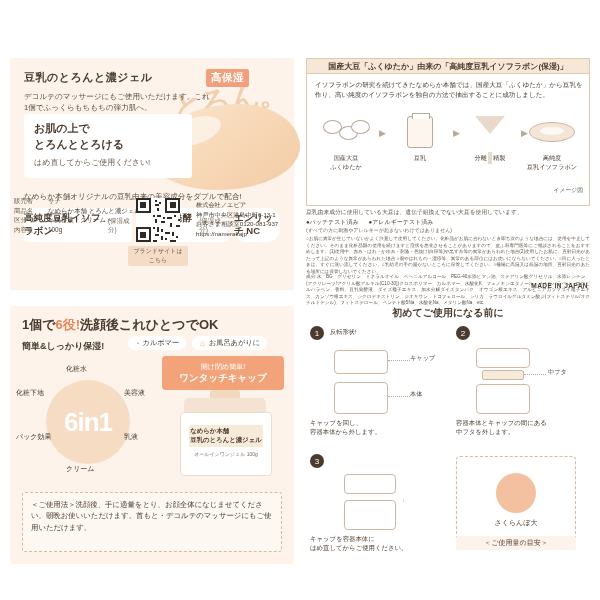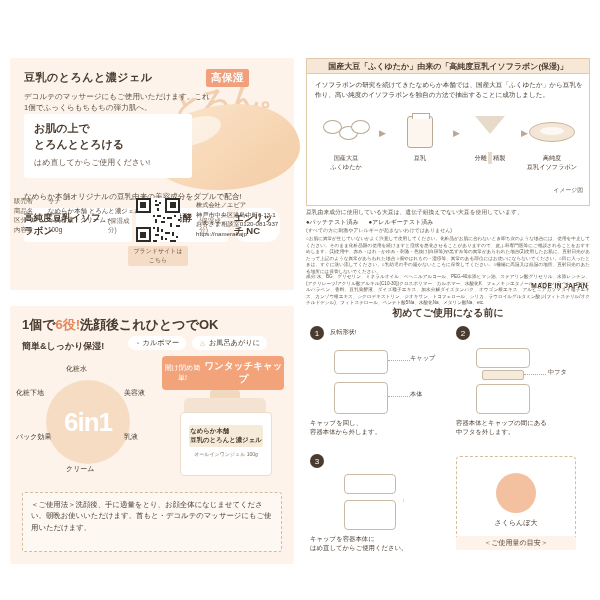--- a/index.html
+++ b/index.html
@@ -112,21 +112,21 @@
   .slabel{position:absolute;font-size:7px;color:#4a3b2e;white-space:nowrap;}
   .s0{left:46px;top:6px;}
   .s1{left:104px;top:30px;}
   .s2{left:104px;top:74px;}
   .s3{left:46px;top:106px;}
   .s4{left:-4px;top:74px;}
   .s5{left:-4px;top:30px;}
 
   .callout{
     position:absolute;left:152px;top:50px;width:122px;height:34px;background:#f3a37a;border-radius:4px;
-    color:#fff;text-align:center;display:flex;flex-direction:row;align-items:center;justify-content:center;
+    color:#fff;text-align:center;display:flex;flex-direction:column;align-items:center;justify-content:center;
   }
   .callout .c1{font-size:7px;}
   .callout .c2{font-size:9.5px;font-weight:bold;}
   .callout:after{content:"";position:absolute;left:50px;bottom:-7px;width:0;height:0;
     border-left:7px solid transparent;border-right:7px solid transparent;border-top:7px solid #f3a37a;}
 
   .jarimg{position:absolute;left:170px;top:92px;width:90px;height:78px;}
   .jarlid{position:absolute;left:4px;top:0;width:82px;height:16px;background:#f4e3d2;border-radius:5px 5px 2px 2px;}
   .jarbody{position:absolute;left:0;top:14px;width:90px;height:62px;background:#fff;border-radius:4px;border:1px solid #ecdcc9;}
   .jarband{position:absolute;left:8px;top:12px;width:74px;height:22px;background:#f6ead9;border-radius:2px;

